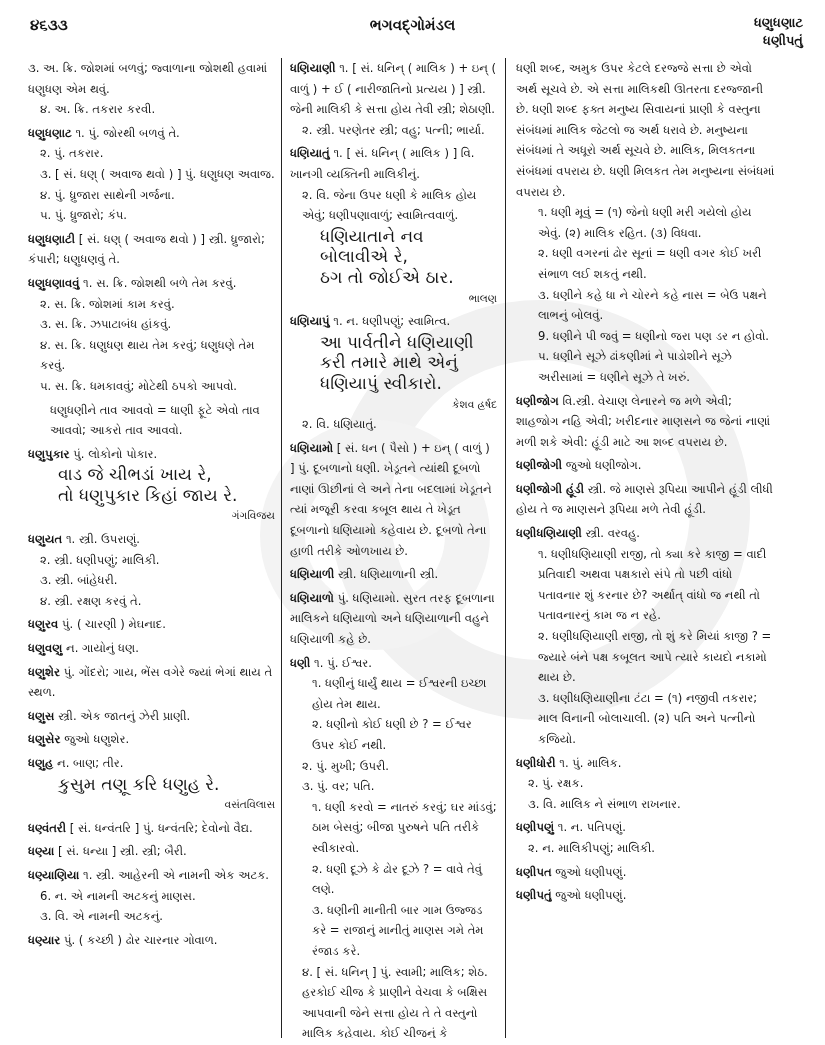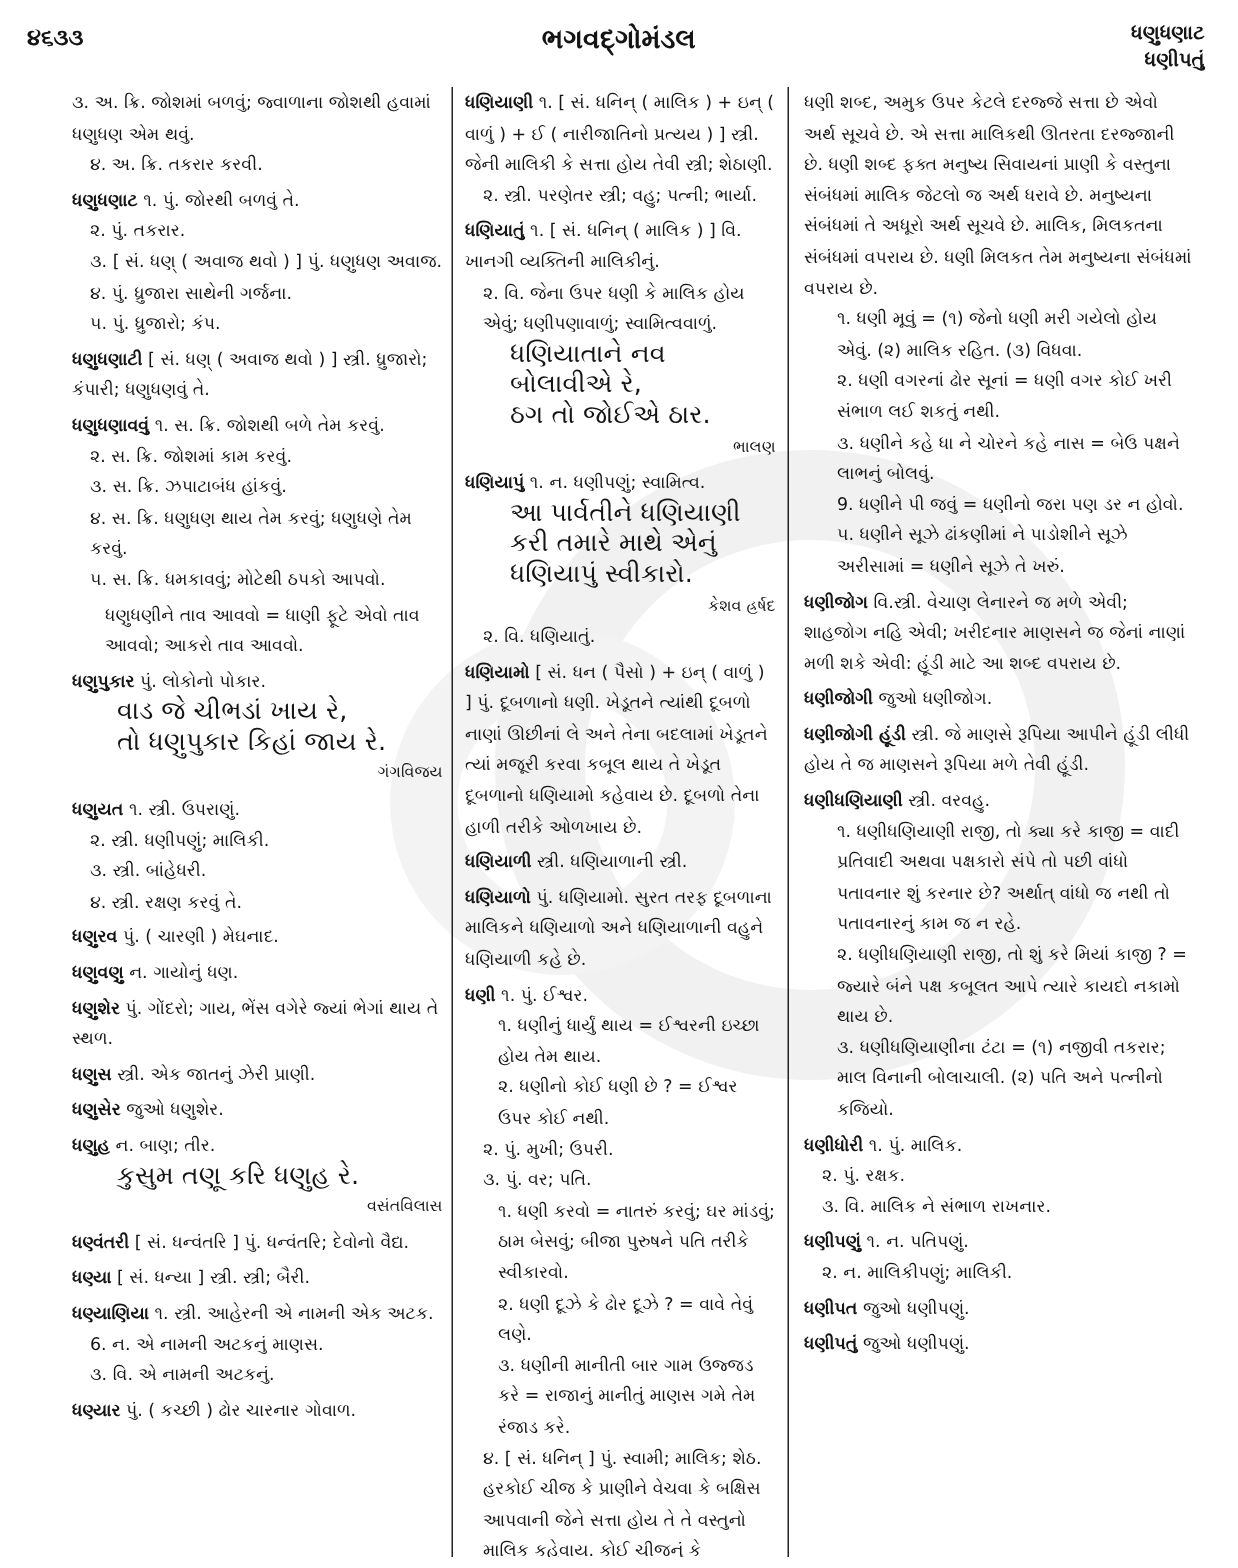--- a/index.html
+++ b/index.html
@@ -9,26 +9,26 @@
   }
   .watermark {
     position: absolute; left: 330px; top: 300px; width: 420px; height: 420px;
     border-radius: 50%; border: 60px solid #f1f1f1; box-sizing: border-box; z-index: 0;
   }
   .watermark2 {
     position: absolute; left: 260px; top: 420px; width: 230px; height: 230px;
     border-radius: 50%; border: 45px solid #f3f3f3; box-sizing: border-box; z-index: 0;
   }
   .header { position: absolute; top: 0; left: 0; width: 825px; height: 55px; z-index: 2; }
-  .page-num { position: absolute; left: 18px; top: 16px; font-weight: bold; font-size: 15px; }
-  .book-title { position: absolute; left: 0; width: 825px; top: 16px; text-align: center; font-weight: bold; font-size: 18px; }
+  .page-num { position: absolute; left: 30px; top: 16px; font-weight: bold; font-size: 15px; }
+  .book-title { position: absolute; left: 0; width: 825px; top: 16px; text-align: center; font-weight: bold; font-size: 15px; }
   .guide { position: absolute; right: 22px; top: 14px; text-align: right; font-weight: bold; font-size: 13px; line-height: 18px; }
   .columns { position: absolute; top: 58px; left: 28px; width: 790px; height: 980px; display: flex; z-index: 2; }
   .col { box-sizing: border-box; font-size: 11.6px; line-height: 20.6px; overflow: hidden; }
-  .col1 { width: 253px; padding-right: 6px; margin-left: 20px; }
+  .col1 { width: 253px; padding-right: 6px; }
   .col2 { width: 225px; padding: 0 8px; border-left: 1px solid #222; border-right: 1px solid #222; }
   .col3 { width: 270px; padding-left: 10px; }
   .entry { margin-bottom: 3px; }
   .hw { font-weight: bold; }
   .ln { display: block; padding-left: 12px; text-indent: 0; }
   .idiom { display: block; padding-left: 22px; }
   .quote { display: block; padding-left: 30px; font-size: 17px; }
   .qsrc { display: block; text-align: right; font-size: 10.6px; }
 </style>
 </head>

